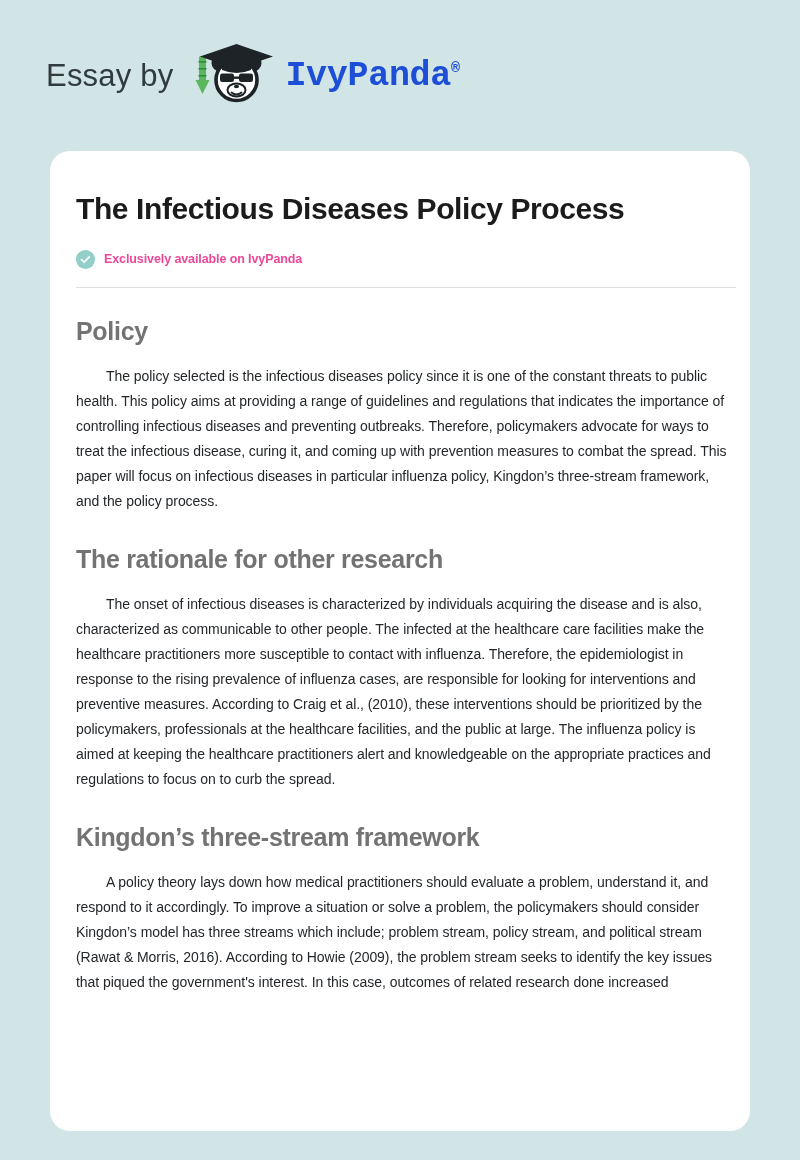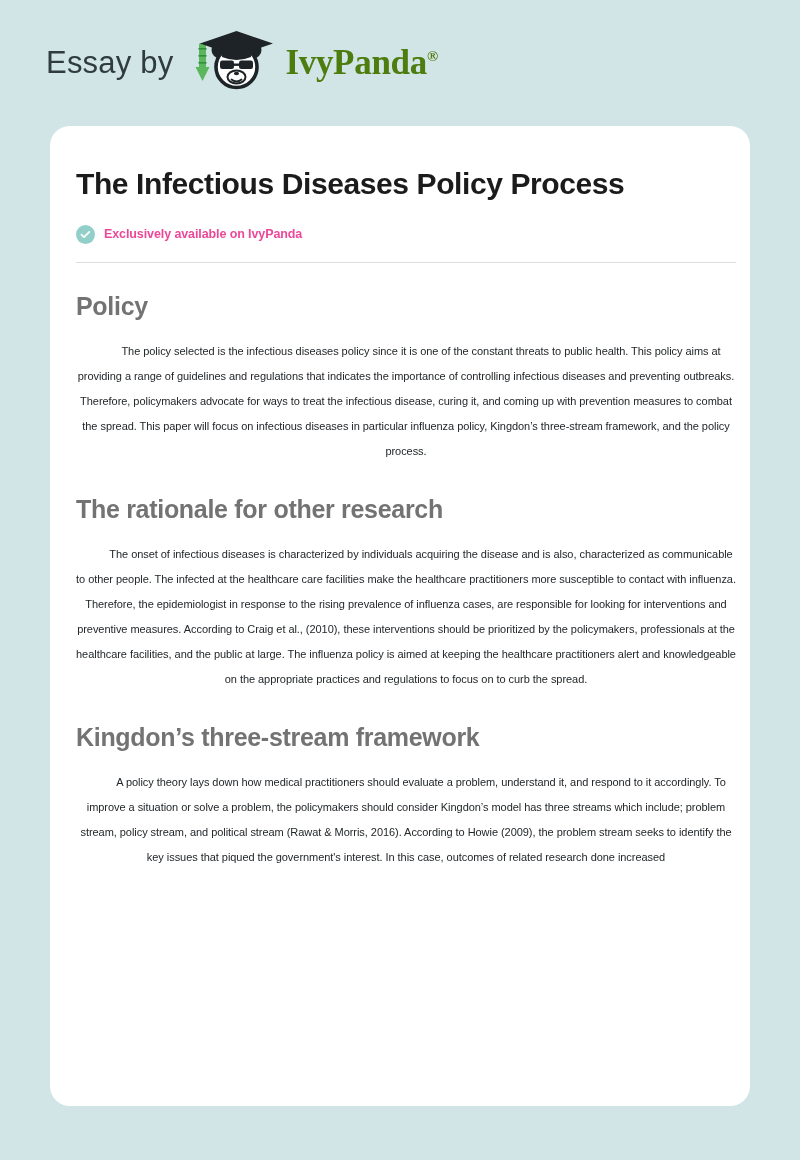--- a/index.html
+++ b/index.html
@@ -9,21 +9,21 @@
   body {
     width: 800px;
     min-height: 1160px;
     background: #d2e5e6;
     font-family: "Liberation Sans", sans-serif;
     -webkit-font-smoothing: antialiased;
   }
 
   
   .brandbar {
-    height: 126px;
+    height: 151px;
     display: flex;
     align-items: center;
     padding-left: 46px;
     box-sizing: border-box;
   }
   .brand-essayby {
     font-size: 31px;
     color: #2f3b3d;
     letter-spacing: .2px;
     white-space: nowrap;
@@ -33,24 +33,24 @@
     display: flex;
     align-items: center;
     gap: 6px;
   }
   .brand-mark {
     width: 92px;
     height: 68px;
     display: block;
   }
   .brand-word {
-    font-family: Liberation Serif, serif;
+    font-family: Liberation Mono, monospace;
     font-weight: bold;
     font-size: 35px;
-    color: #4d7c0f;
+    color: #1d4ed8;
     letter-spacing: -0.3px;
     position: relative;
     white-space: nowrap;
   }
   .brand-word .reg {
     font-size: 15px;
     vertical-align: super;
     font-weight: bold;
   }
 
@@ -111,27 +111,26 @@
     font-size: 25px;
     font-weight: bold;
     color: #737373;
     letter-spacing: -0.3px;
     margin: 28px 0 0 0;
     line-height: 1.2;
   }
   h2.sec.tight { margin-top: 30px; }
 
   p.body {
-    font-size: 11px;
+    font-size: 14px;
     color: #23272a;
     line-height: 25px;
     margin: 18px 0 0 0;
     text-indent: 30px;
     letter-spacing: -0.05px;
-    text-align: center;
   }
 </style>
 </head>
 <body>
 
 <div class="brandbar">
   <span class="brand-essayby">Essay by</span>
 
   <span class="brand-logo">
     <span>

